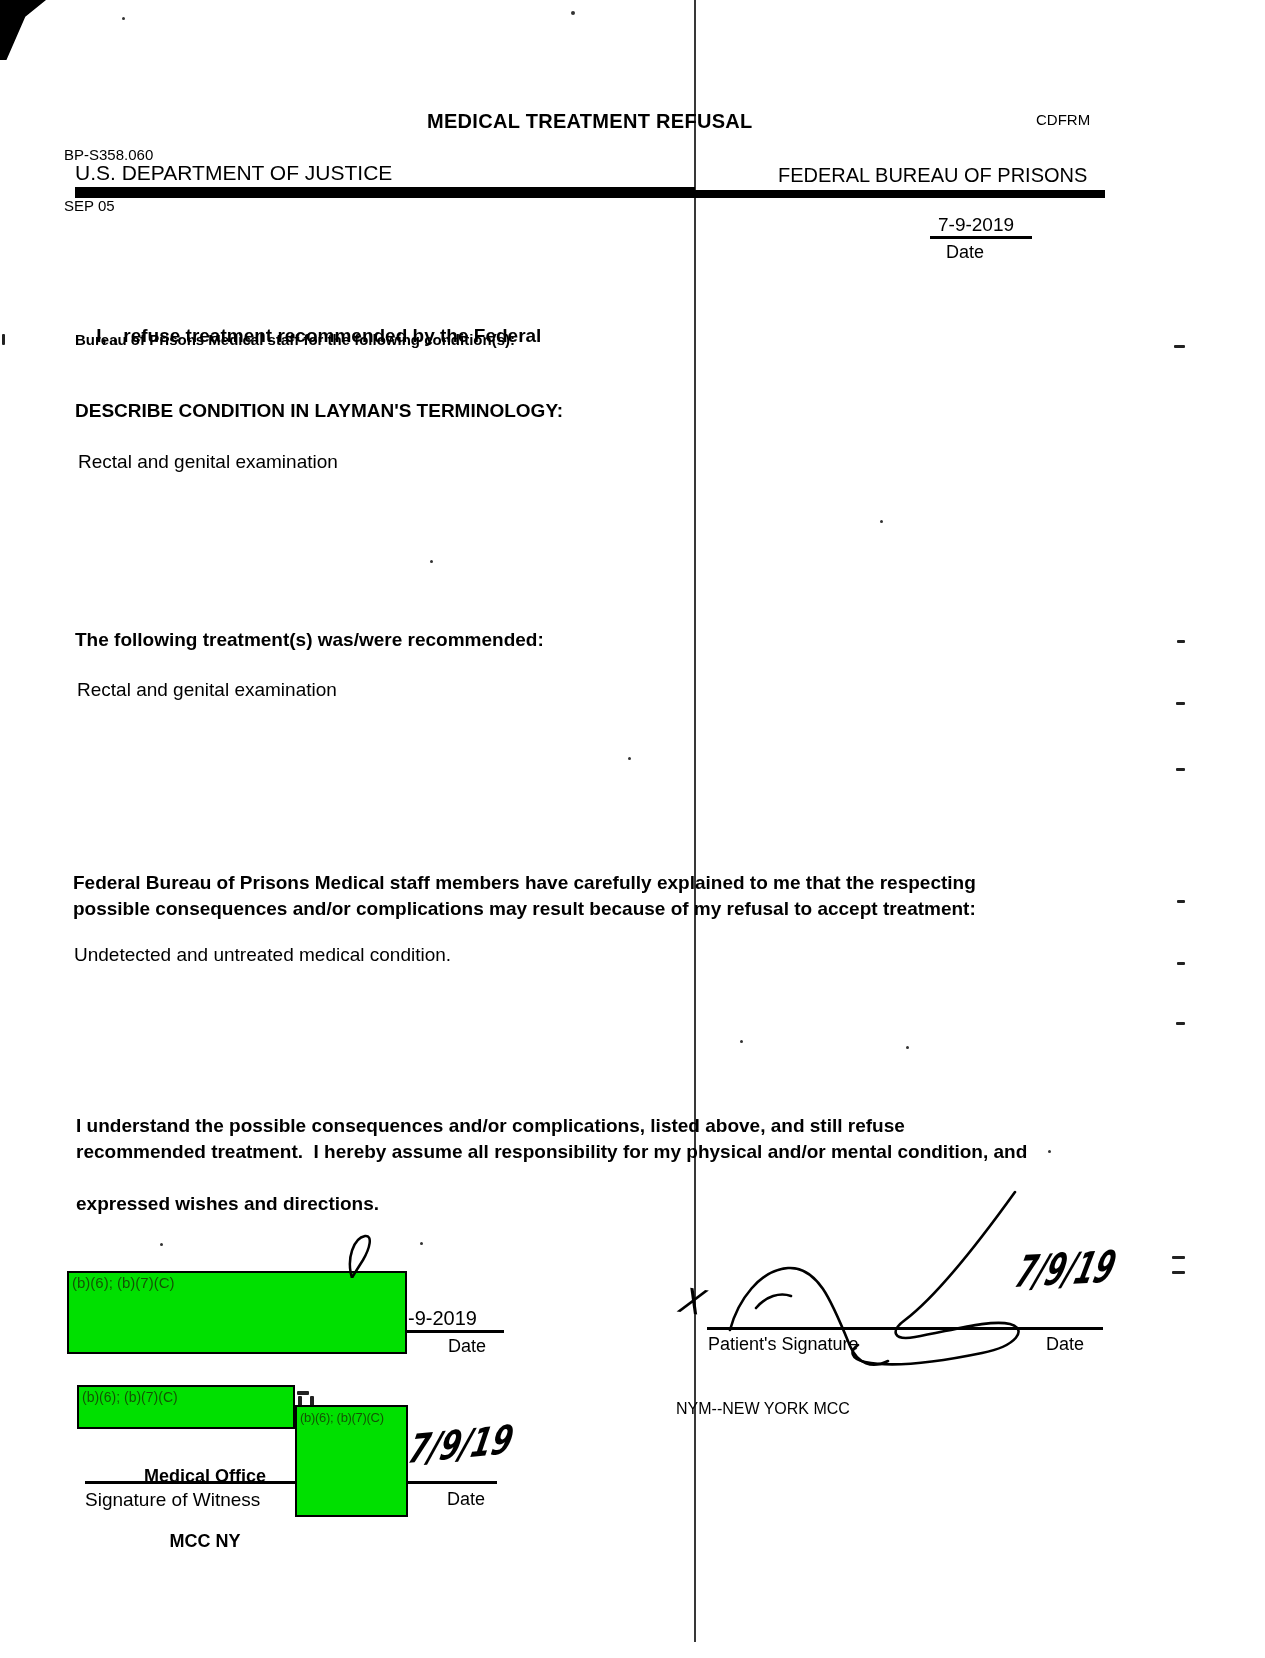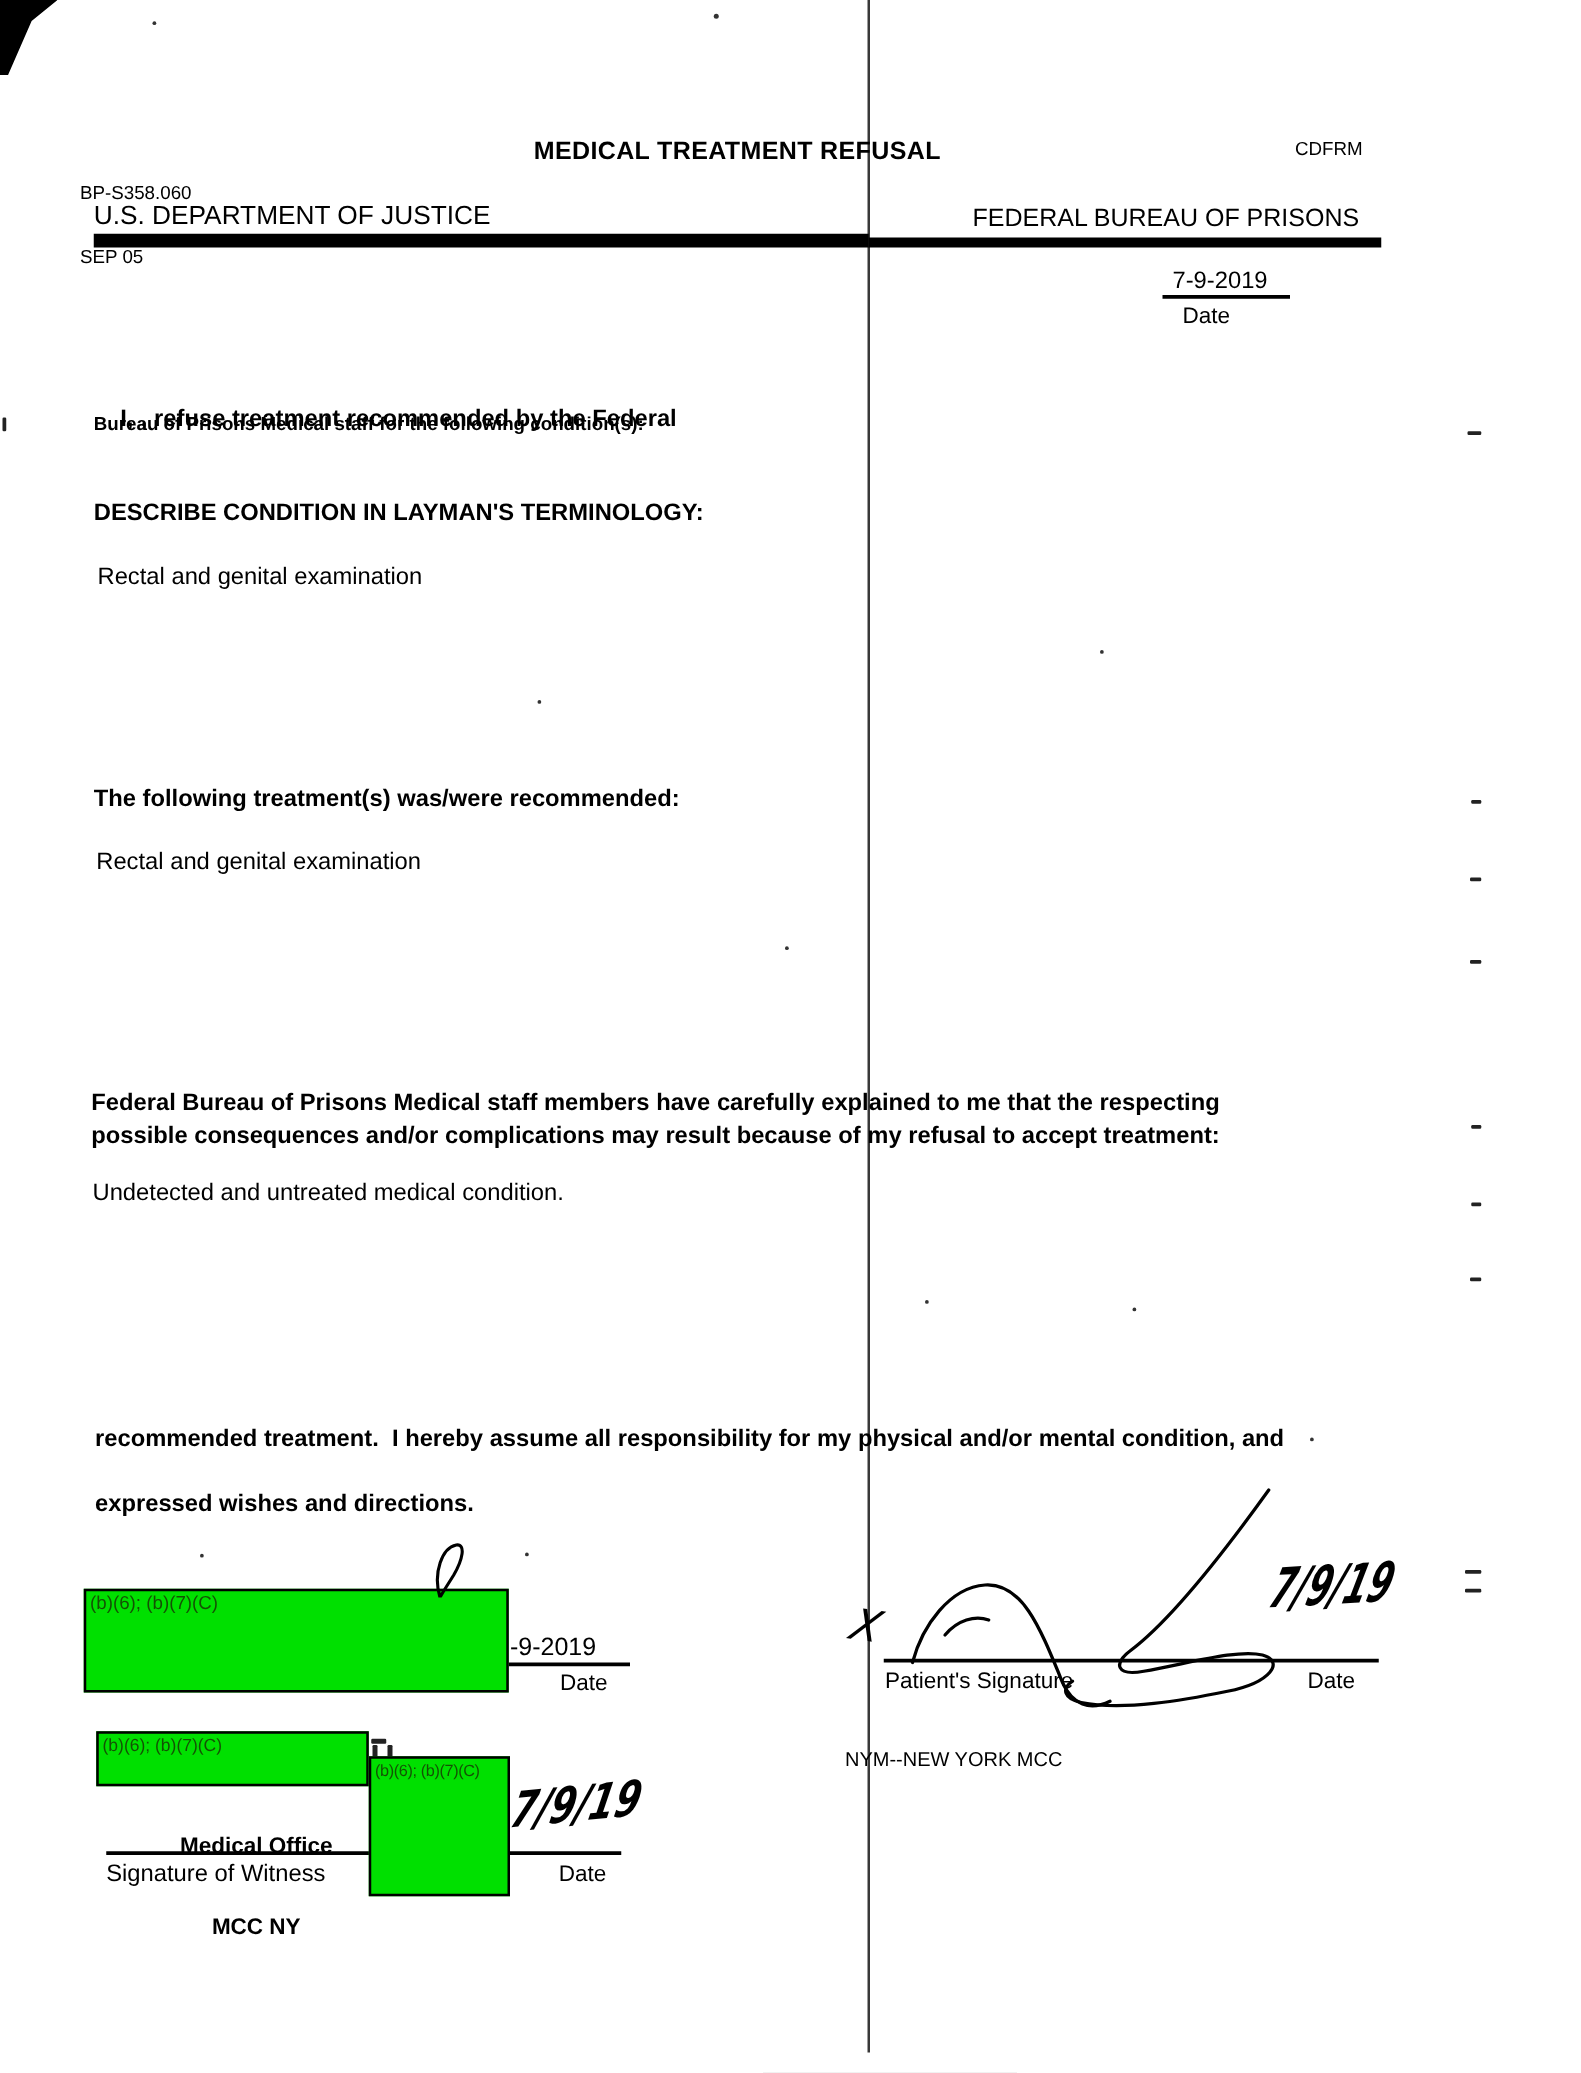--- a/index.html
+++ b/index.html
@@ -87,20 +87,21 @@
   <div class="t b" style="left:75px;top:400px;font-size:19px;">DESCRIBE CONDITION IN LAYMAN'S TERMINOLOGY:</div>
   <div class="t" style="left:78px;top:451px;font-size:19px;">Rectal and genital examination</div>
 
   <div class="t b" style="left:75px;top:629px;font-size:19px;">The following treatment(s) was/were recommended:</div>
   <div class="t" style="left:77px;top:679px;font-size:19px;">Rectal and genital examination</div>
 
   <div class="t b" style="left:73px;top:872px;font-size:19px;">Federal Bureau of Prisons Medical staff members have carefully explained to me that the respecting</div>
   <div class="t b" style="left:73px;top:898px;font-size:19px;">possible consequences and/or complications may result because of my refusal to accept treatment:</div>
   <div class="t" style="left:74px;top:944px;font-size:19px;">Undetected and untreated medical condition.</div>
 
+  <div class="t b" style="left:76px;top:1115px;font-size:19px;">I understand the possible consequences and/or complications, listed above, and still refuse</div>
   <div class="t b" style="left:76px;top:1141px;font-size:19px;">recommended treatment.  I hereby assume all responsibility for my physical and/or mental condition, and</div>
   <div class="t b" style="left:76px;top:1193px;font-size:19px;">expressed wishes and directions.</div>
 
   <svg class="sig-svg" style="left:338px;top:1232px;" width="50" height="46" viewBox="0 0 50 46">
     <path d="M 14 46 C 8 26, 16 6, 27 4 C 35 3, 32 16, 25 28 C 20 36, 16 42, 14 46" fill="none" stroke="#000" stroke-width="2.5" stroke-linecap="round"></path>
   </svg>
   <div class="redact" style="left:67px;top:1271px;width:340px;height:83px;">
     <span class="lbl" style="font-size:15px;">(b)(6); (b)(7)(C)</span>
   </div>
   <div class="t" style="left:408px;top:1307px;font-size:20px;">-9-2019</div>

